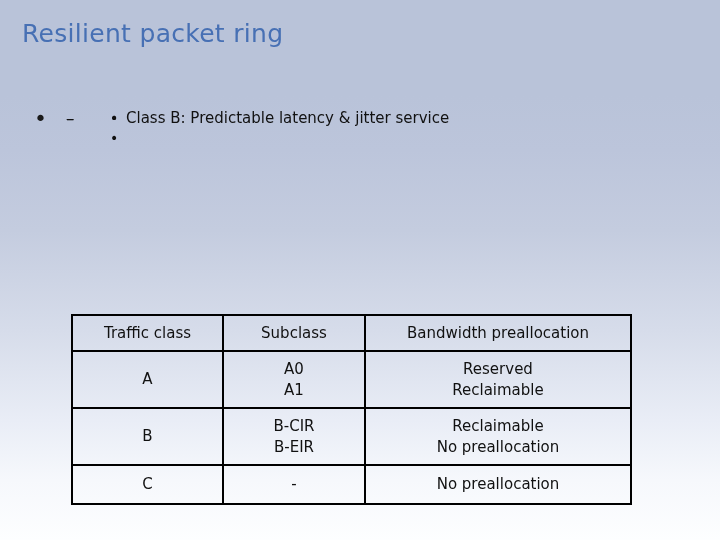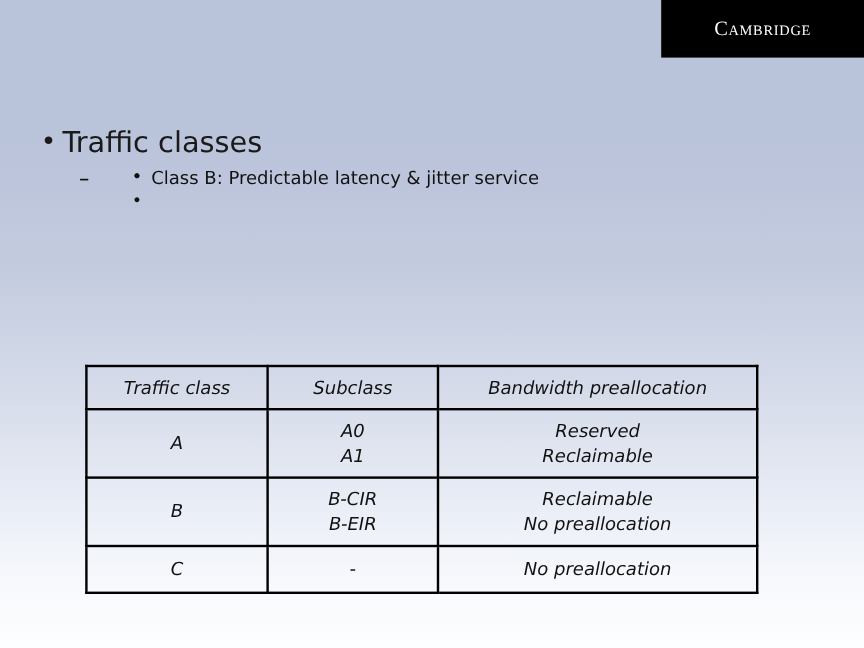--- a/index.html
+++ b/index.html
@@ -124,26 +124,25 @@
     font-size: 14px;
     line-height: 20px;
   }
 
   .txt { display: inline; }
 
   
   #traffic-table {
     position: absolute;
     left: 71px;
-    top: 304px;
+    top: 314px;
     width: 559px;
     border-collapse: collapse;
     table-layout: fixed;
     font-family: "DejaVu Sans", sans-serif;
-    font-style: italic;
   }
   #traffic-table col.c1 { width: 151px; }
   #traffic-table col.c2 { width: 142px; }
   #traffic-table col.c3 { width: 266px; }
 
   #traffic-table td, #traffic-table th {
     border: 2px solid #000000;
     text-align: center;
     font-weight: 400;
     font-size: 15px;
@@ -159,30 +158,27 @@
   #traffic-table tbody tr.two-line td { height: 57px; }
   #traffic-table tbody tr.one-line td { height: 39px; }
 
   .cellline { display: block; }
 </style>
 </head>
 <body>
 
 <div id="slide">
 
-  <div id="logo-box">
-    <span id="logo-text">Cambridge</span>
-  </div>
-
+
+  <div id="slide-title">Resilient packet ring</div>
 
   <div id="content">
 
     <div class="lvl1">
       <span class="marker">•</span>
-      <span class="txt">Traffic classes</span>
     </div>
 
     <div class="lvl2">
       <span class="marker">–</span>
     </div>
 
     <div class="lvl2">
       <span class="marker">–</span>
     </div>
 

